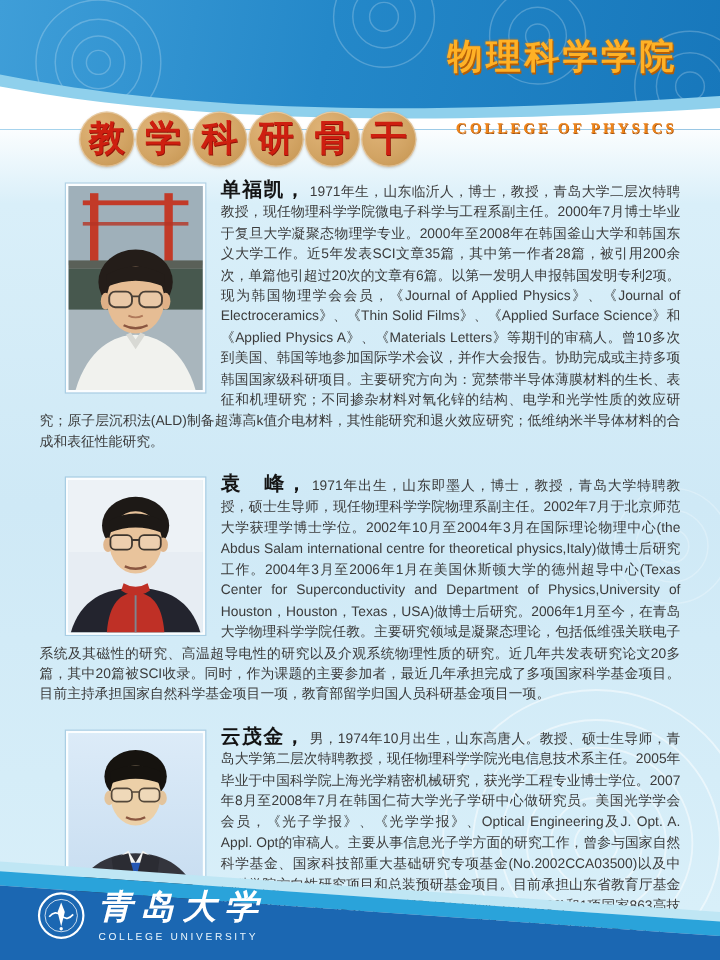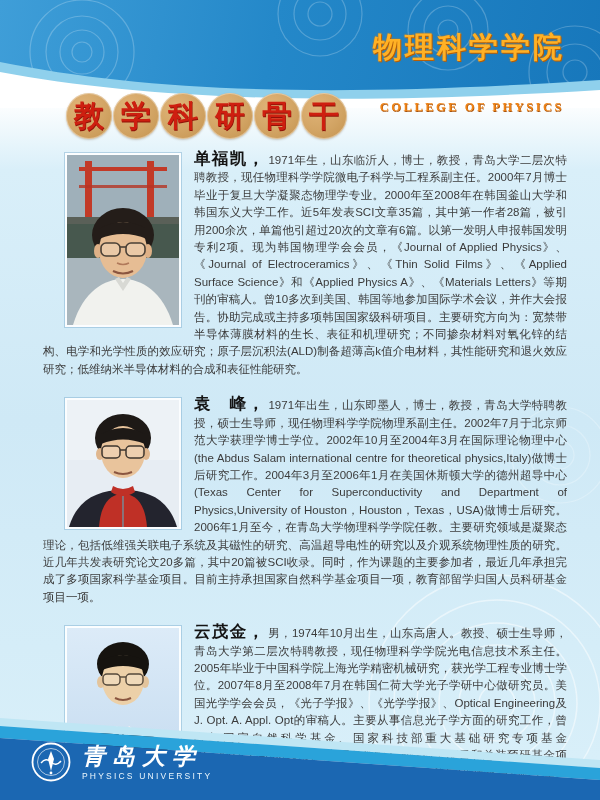--- a/index.html
+++ b/index.html
@@ -40,21 +40,21 @@
     display:flex; align-items:center; justify-content:center;
   }
   .banner-char{
     font-size:30px; font-weight:900; color:#ce1f10;
     font-family:"Liberation Serif","DejaVu Serif",serif;
     text-shadow:0.5px 0.5px 0 #8f1208;
     line-height:1;
   }
   
   .content{ position:absolute; top:150px; left:33px; width:534px; z-index:3; }
-  .profile{ clear:both; margin-bottom:17px;margin-left:10px; }
+  .profile{ clear:both; margin-bottom:17px; }
   .photo{
     float:left; margin:3px 13px 2px 22px;
     border:2px solid rgba(255,255,255,.9);
     box-shadow:0 0 0 1px rgba(120,170,205,.45);
     font-size:0; line-height:0;
   }
   .bio{
     text-align:justify; font-size:11.5px; line-height:17.4px; color:#3b3b3b;
   }
   .pname{
@@ -62,21 +62,21 @@
     margin-right:3px;
   }
   
   .footer-svg{ position:absolute; left:0; top:710px; z-index:4; }
   .logo{
     position:absolute; left:30px; top:741px; z-index:5;
     display:flex; align-items:center; gap:10px;
   }
   .logo-text{ display:flex; flex-direction:column; }
   .uni-cn{
-    color:#ffffff; font-size:23px; font-weight:800; font-style:italic;
+    color:#ffffff; font-size:28px; font-weight:800; font-style:italic;
     font-family:"DejaVu Serif","Liberation Serif",serif; letter-spacing:7px;
     line-height:1.1;
   }
   .uni-en{
     color:#eaf6fd; font-size:8.5px; letter-spacing:2.2px; margin-top:3px;
     font-family:"Liberation Sans",sans-serif;
   }
   .ripples{ position:absolute; top:0; left:0; z-index:1; }
 </style>
 </head>
@@ -237,17 +237,17 @@
   <div class="logo">
     <svg width="42" height="42" viewBox="0 0 42 42">
       <circle cx="21" cy="21" r="18.5" fill="none" stroke="#ffffff" stroke-width="1.8"></circle>
       <circle cx="21" cy="21" r="13.5" fill="none" stroke="#ffffff" stroke-width="0.8" opacity="0.8"></circle>
       <path d="M21,10 L24,18 L21,30 L18,18 Z" fill="#ffffff"></path>
       <path d="M11,22 Q16,16 21,21 Q26,26 31,20" stroke="#ffffff" stroke-width="1.4" fill="none"></path>
       <circle cx="21" cy="32" r="1.4" fill="#ffffff"></circle>
     </svg>
     <div class="logo-text">
       <div class="uni-cn">青岛大学</div>
-      <div class="uni-en">PHYSICS UNIVERSITY</div>
+      <div class="uni-en">COLLEGE UNIVERSITY</div>
     </div>
   </div>
 
 </div>
 
 </body></html>

